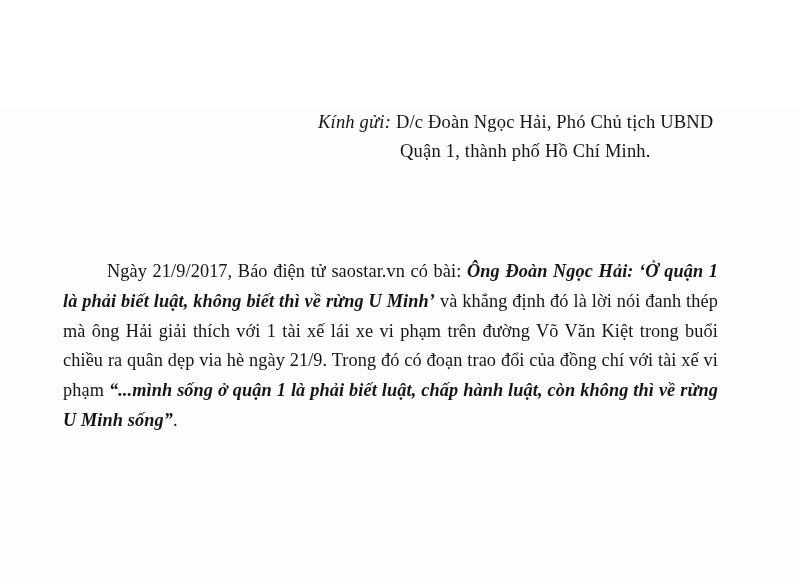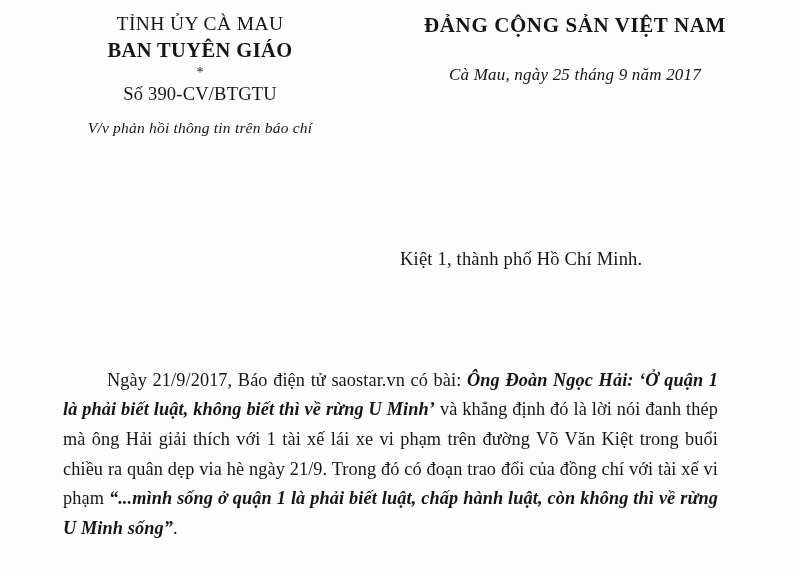--- a/index.html
+++ b/index.html
@@ -122,38 +122,26 @@
     text-indent: 44px;
     letter-spacing: 0.1px;
   }
   .bi { font-weight: bold; font-style: italic; }
 </style>
 </head>
 <body>
 
 <div class="page">
 
-  <div class="header">
-
-    <div class="header-left">
-      <div class="org-line1">TỈNH ỦY CÀ MAU</div>
-      <div class="org-line2">BAN TUYÊN GIÁO</div>
-      <div class="star">*</div>
-      <div class="doc-number">Số 390-CV/BTGTU</div>
-      <div class="subject">V/v phản hồi thông tin trên báo chí</div>
-    </div>
-
-    <div class="header-right">
-      <div class="national-title">ĐẢNG CỘNG SẢN VIỆT NAM</div>
-      <div class="place-date">Cà Mau, ngày 25 tháng 9 năm 2017</div>
-    </div>
-
-  </div>
 
   <div class="recipient">
-    <div class="recipient-line recipient-indent">Kiệt 1, thành phố Hồ Chí Minh.</div>
+    <div class="recipient-line">
+      <span class="recipient-label">Kính gửi:</span>
+      <span>D/c Đoàn Ngọc Hải, Phó Chủ tịch UBND</span>
+    </div>
+    <div class="recipient-line recipient-indent">Quận 1, thành phố Hồ Chí Minh.</div>
   </div>
 
   <div class="body">
     <p><span>Ngày 21/9/2017, Báo điện tử saostar.vn có bài: </span><span class="bi">Ông Đoàn Ngọc Hải: ‘Ở quận 1 là phải biết luật, không biết thì về rừng U Minh’</span><span> và khẳng định đó là lời nói đanh thép mà ông Hải giải thích với 1 tài xế lái xe vi phạm trên đường Võ Văn Kiệt trong buổi chiều ra quân dẹp via hè ngày 21/9. Trong đó có đoạn trao đổi của đồng chí với tài xế vi phạm </span><span class="bi">“...mình sống ở quận 1 là phải biết luật, chấp hành luật, còn không thì về rừng U Minh sống”</span><span>.</span></p>
   </div>
 
 </div>
 
 </body></html>

